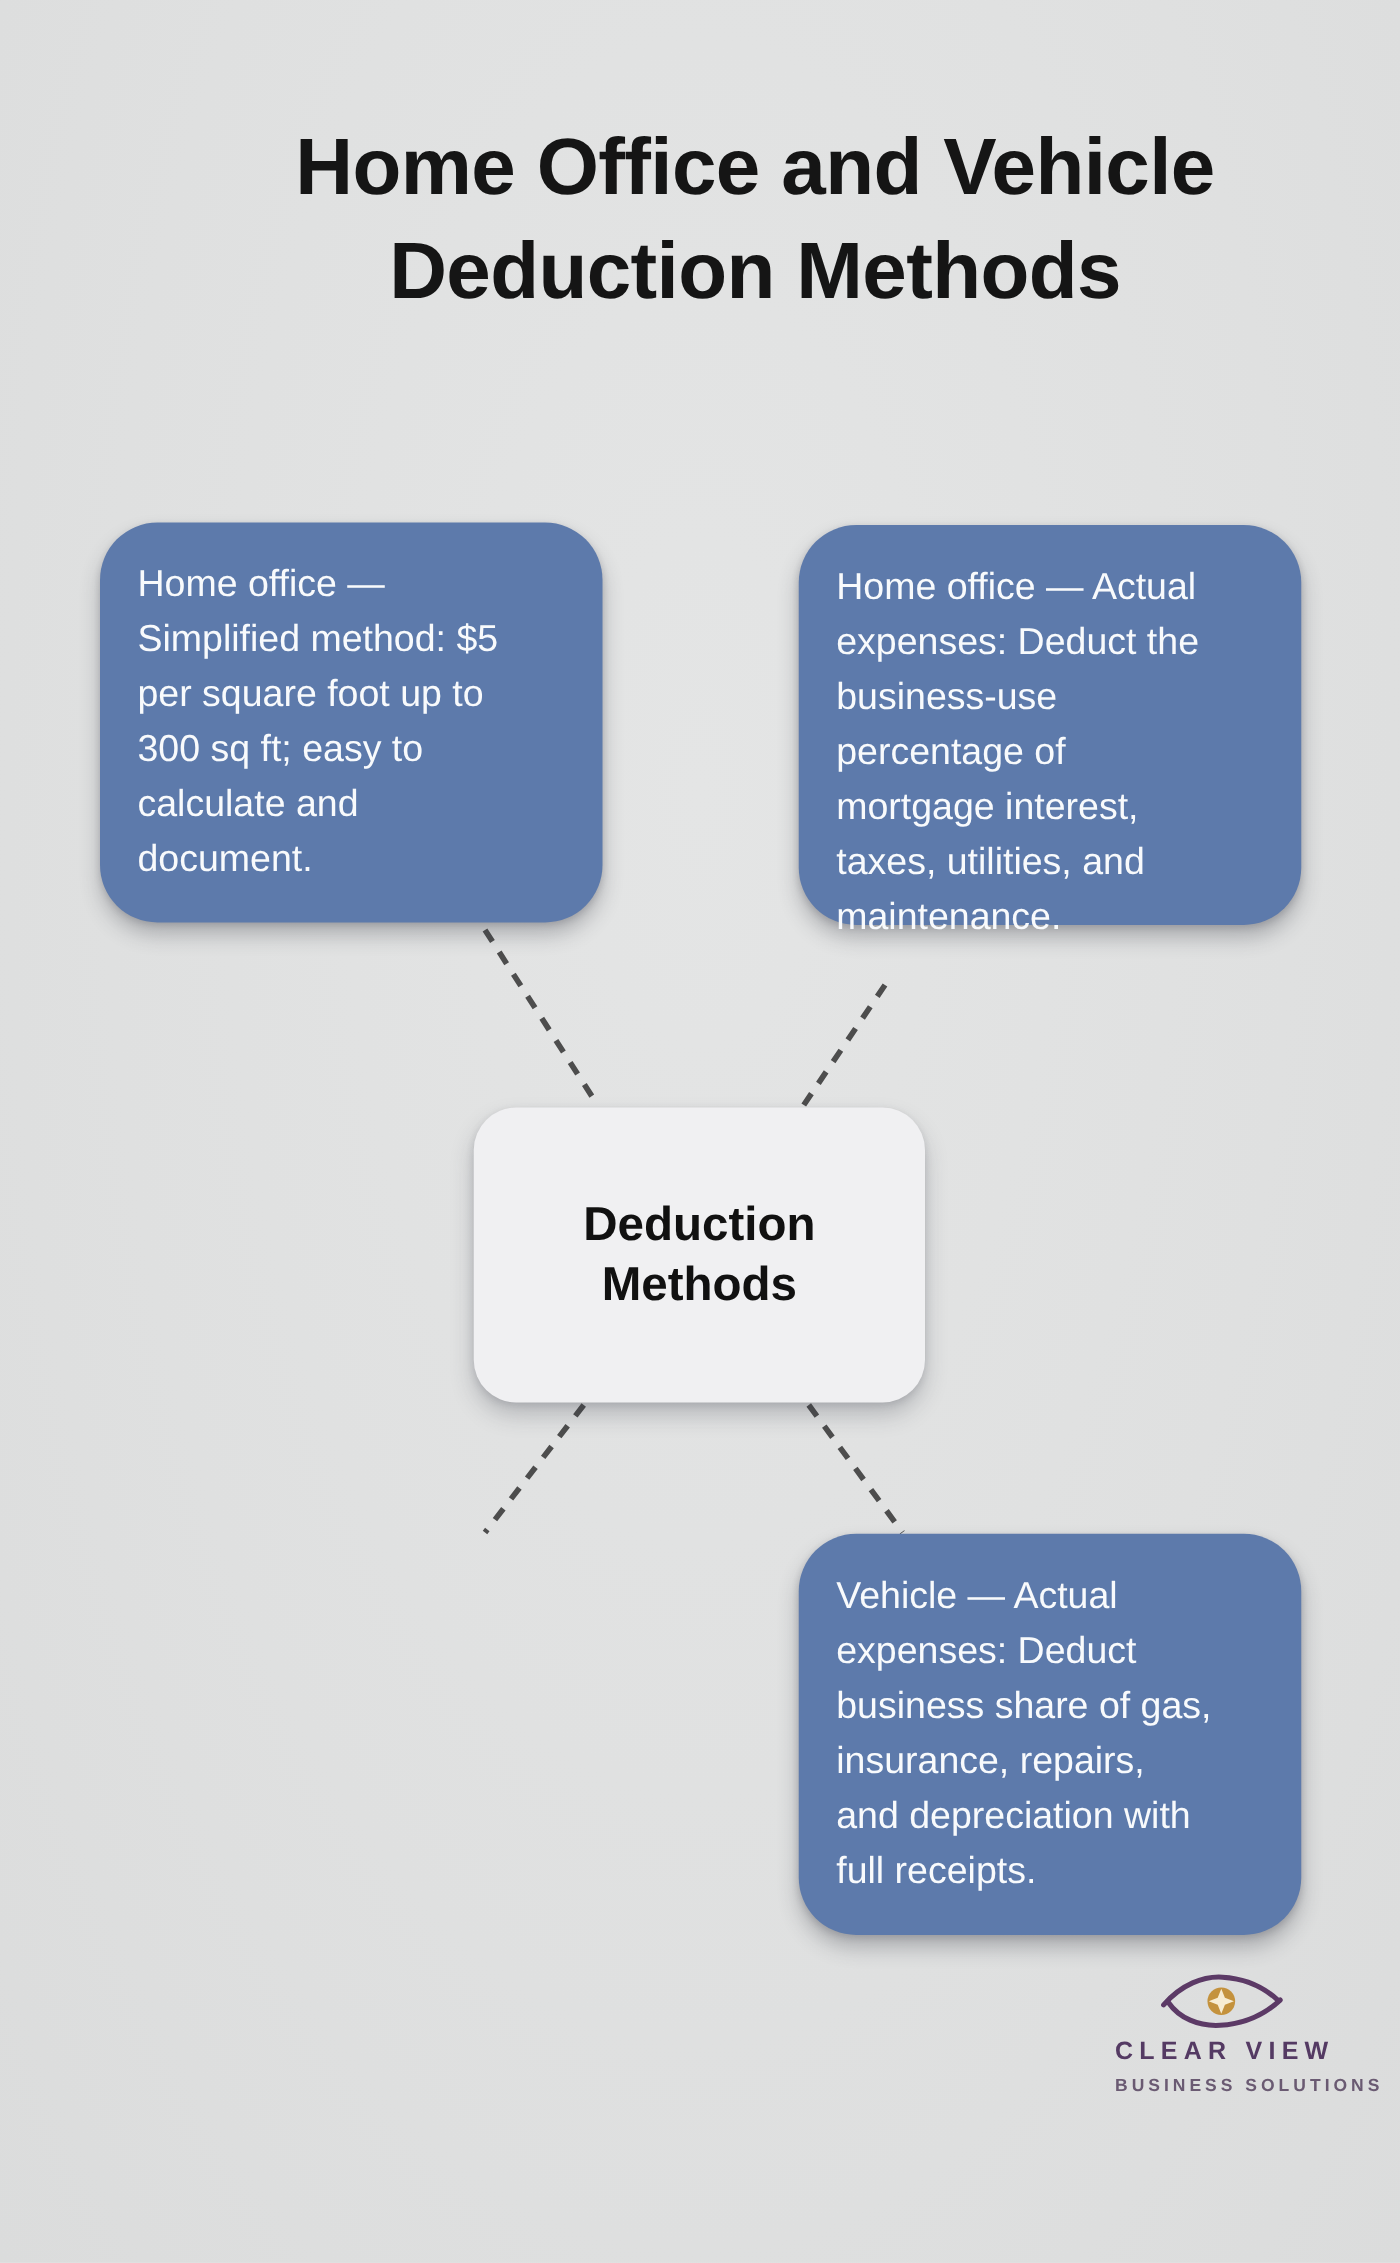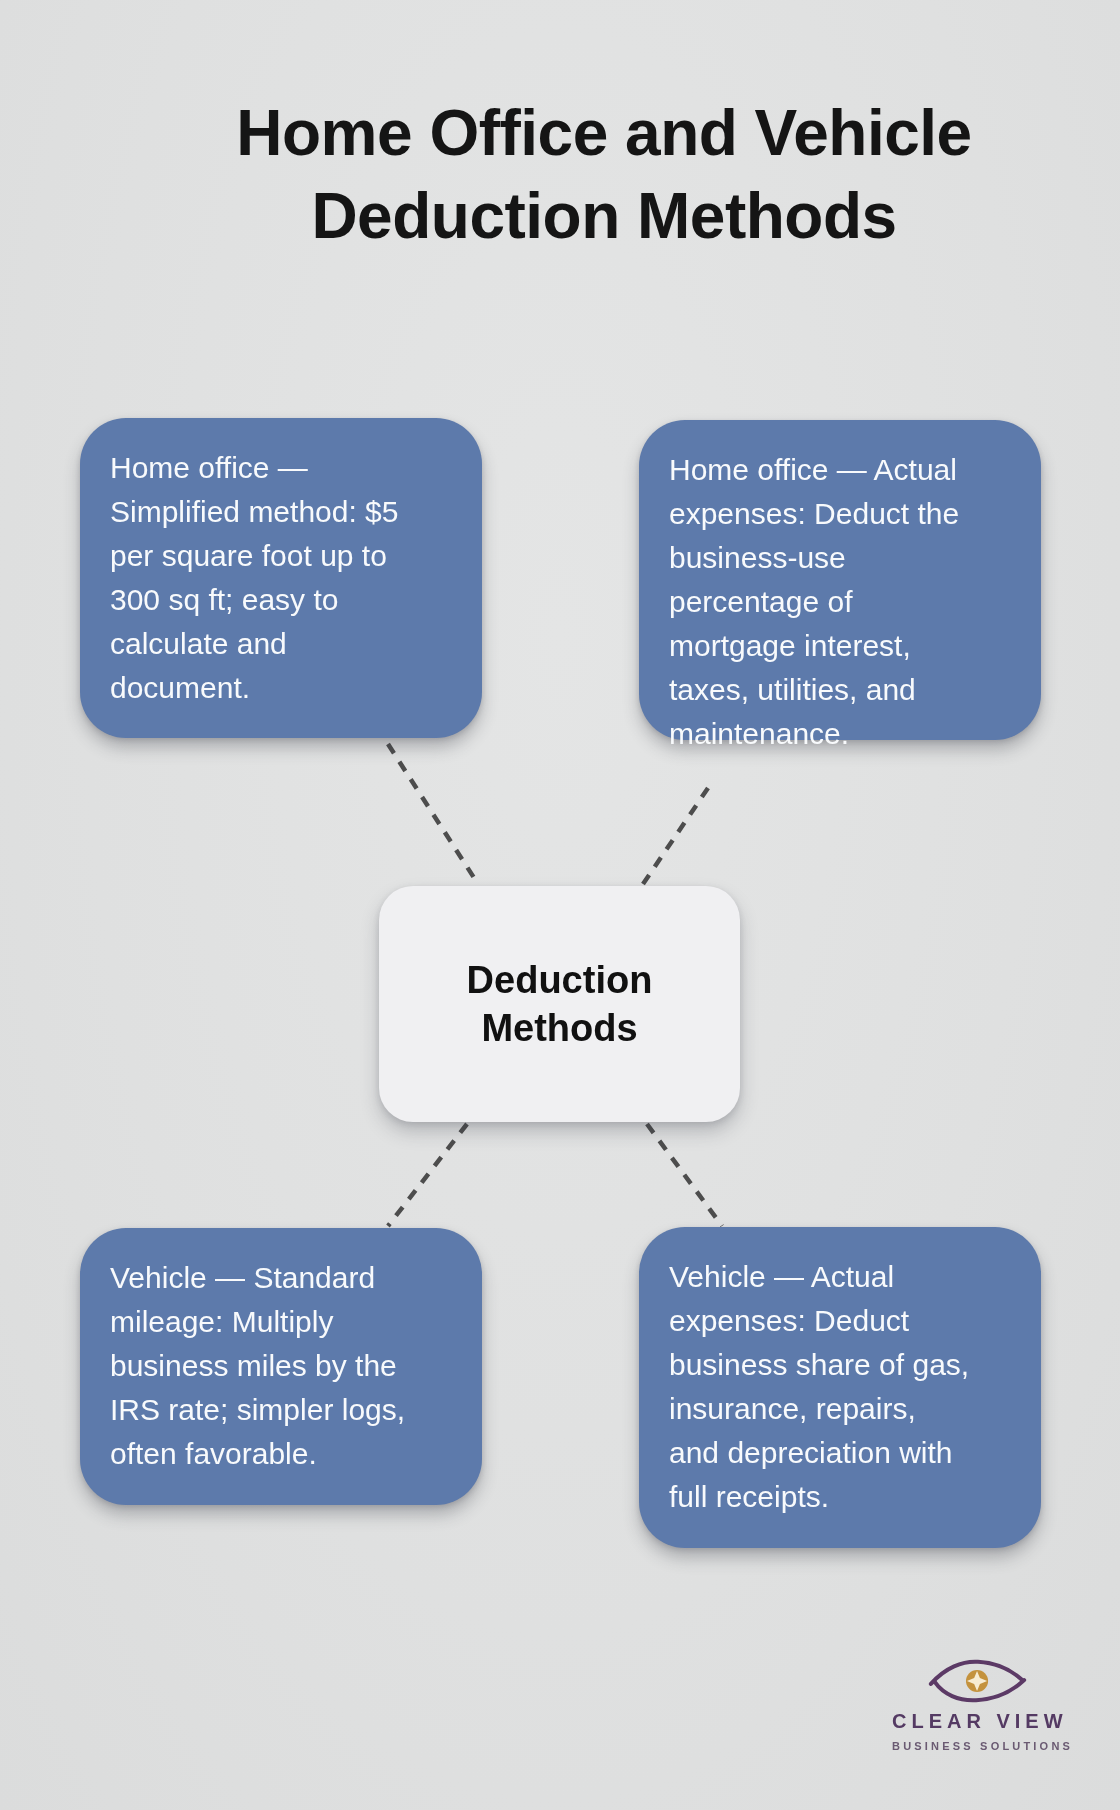--- a/index.html
+++ b/index.html
@@ -71,35 +71,35 @@
     font-size: 38px;
     line-height: 48px;
     font-weight: 700;
     color: #111111;
     text-align: center;
     white-space: pre-line;
   }
   .logo {
     position: absolute;
     left: 892px;
-    top: 1656px;
+    top: 1576px;
     width: 172px;
     text-align: center;
   }
   .logo .eye { display: block; width: 100px; height: 50px; margin: 0 auto 4px auto; }
   .brand {
     font-size: 20px;
     font-weight: 700;
     letter-spacing: 5px;
     color: #543a63;
     margin-top: 2px;
     white-space: nowrap;
   }
   .tagline {
-    font-size: 11px;
+    font-size: 14px;
     font-weight: 700;
     letter-spacing: 3.2px;
     color: #6a5a72;
     margin-top: 7px;
     white-space: nowrap;
   }
 </style>
 </head>
 <body>
 
@@ -132,27 +132,20 @@
 mortgage interest,
 taxes, utilities, and
 maintenance.</p>
   </div>
 
   <div class="center-node">
     <span class="center-label">Deduction
 Methods</span>
   </div>
 
-  <div class="node node-bl">
-    <p class="node-text">Vehicle — Standard
-mileage: Multiply
-business miles by the
-IRS rate; simpler logs,
-often favorable.</p>
-  </div>
 
   <div class="node node-br">
     <p class="node-text">Vehicle — Actual
 expenses: Deduct
 business share of gas,
 insurance, repairs,
 and depreciation with
 full receipts.</p>
   </div>
 

